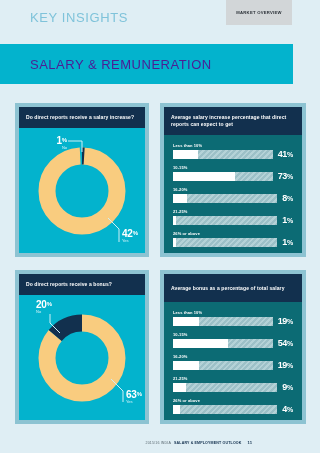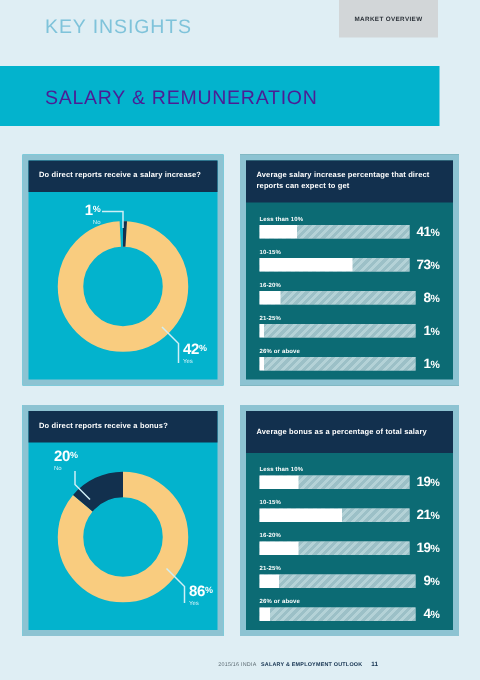--- a/index.html
+++ b/index.html
@@ -225,21 +225,21 @@
           <path d="M41 38 L31 28 L31 19" stroke="#cfeff6" stroke-width="1" fill="none"></path>
           <path d="M92 84 L104 96 L104 107" stroke="#cfeff6" stroke-width="1" fill="none"></path>
         </svg>
 
         <div class="callout" style="left:17px; top:4px;">
           <div class="pct"><span>20</span><span class="sym">%</span></div>
           <div class="sub">No</div>
         </div>
 
         <div class="callout" style="left:107px; top:94px;">
-          <div class="pct"><span>86</span><span class="sym">%</span></div>
+          <div class="pct"><span>63</span><span class="sym">%</span></div>
           <div class="sub">Yes</div>
         </div>
 
       </div>
     </div>
   </div>
 
   <div class="card bar-card" style="left:160px; top:270px; width:146px; height:154px;">
     <div class="card-inner">
       <div class="card-head">
@@ -256,21 +256,21 @@
             <div class="bar-val"><span>19</span><span class="sym">%</span></div>
           </div>
         </div>
 
         <div class="bar-row">
           <div class="bar-cat">10-15%</div>
           <div class="bar-line">
             <div class="bar-track">
               <div class="bar-fill" style="width:55%"></div>
             </div>
-            <div class="bar-val"><span>21</span><span class="sym">%</span></div>
+            <div class="bar-val"><span>54</span><span class="sym">%</span></div>
           </div>
         </div>
 
         <div class="bar-row">
           <div class="bar-cat">16-20%</div>
           <div class="bar-line">
             <div class="bar-track">
               <div class="bar-fill" style="width:26%"></div>
             </div>
             <div class="bar-val"><span>19</span><span class="sym">%</span></div>

